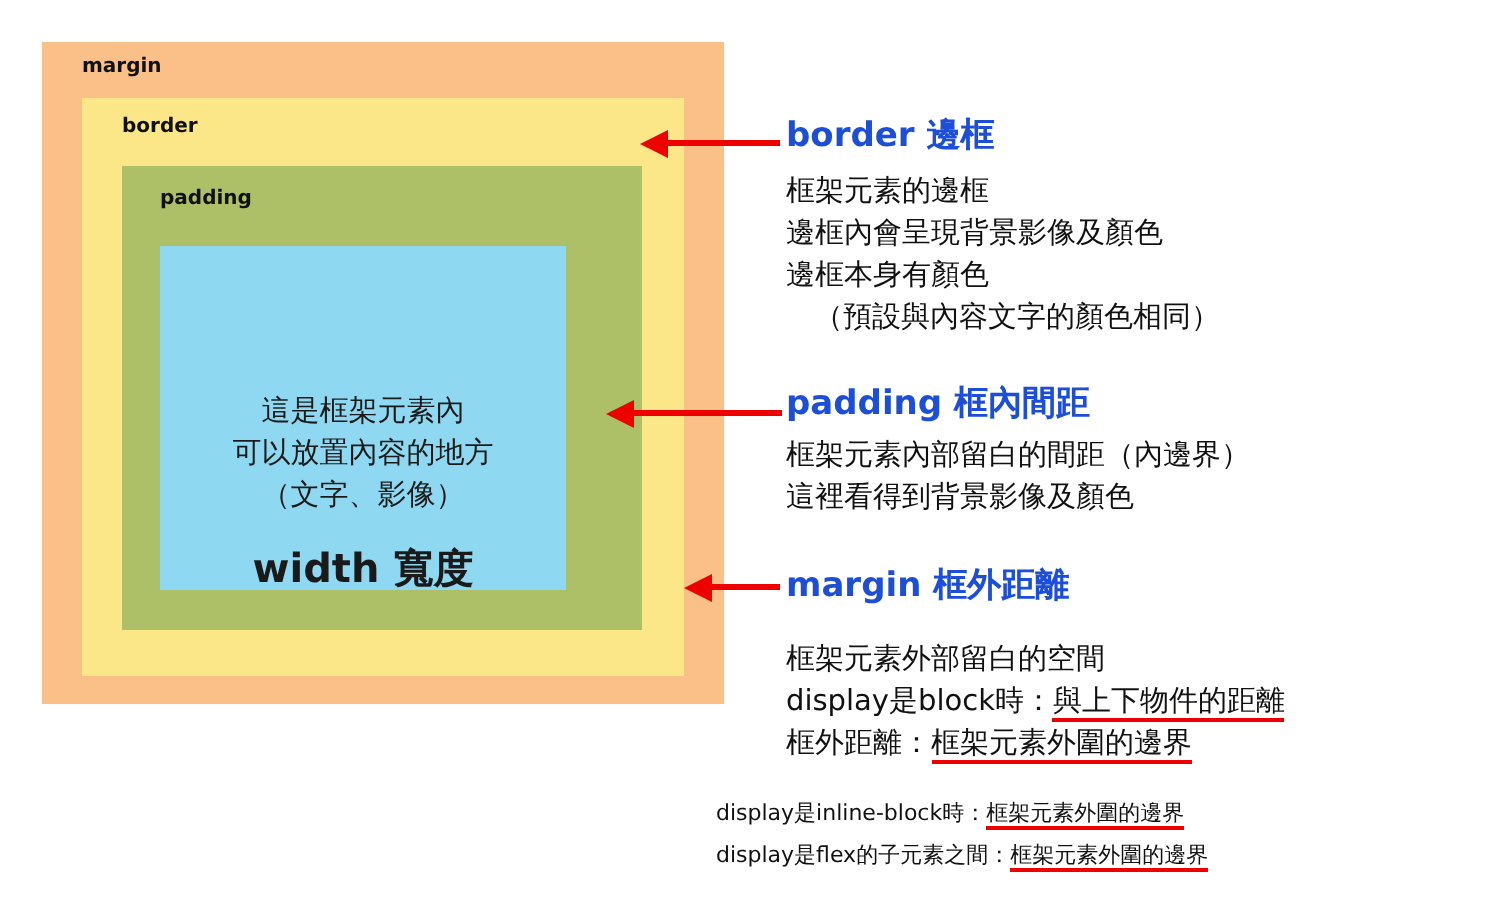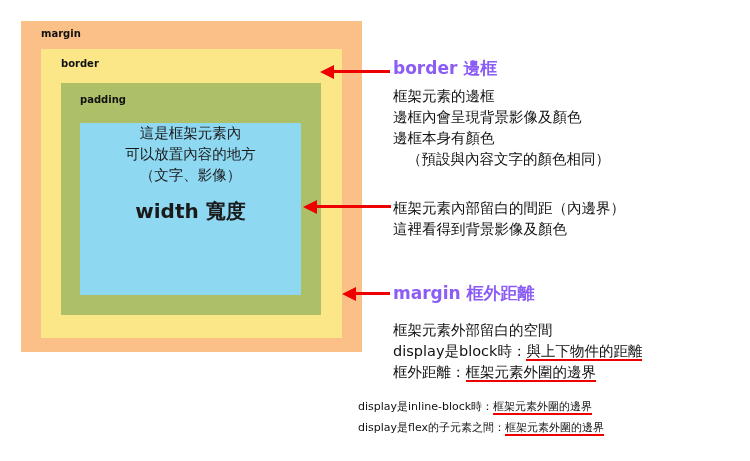--- a/index.html
+++ b/index.html
@@ -41,27 +41,27 @@
     background: #fbe788;
     padding: 34px 12px 23px 20px;
   }
   #padding-box {
     width: 260px;
     height: 232px;
     background: #adc067;
     padding: 40px 20px 20px 19px;
   }
   #content-box {
-    width: 221px;
+    width: 203px;
     height: 172px;
     background: #8ed8f2;
     display: flex;
     flex-direction: column;
     align-items: center;
-    justify-content: flex-start;
+    justify-content: flex-end;
   }
 
   .layer-label {
     position: absolute;
     font-weight: bold;
     font-size: 10px;
     line-height: 1;
     color: #111111;
   }
   #margin-label { left: 20px; top: 8px; }
@@ -113,21 +113,21 @@
   #arrow-padding .shaft { left: 12px; width: 76px; }
   #arrow-margin  { left: 342px; top: 286px; width: 48px; }
   #arrow-margin .shaft  { left: 12px; width: 36px; }
 
   
   .annot {
     position: absolute;
     left: 393px;
   }
   .annot-title {
-    color: #8b5cf6;
+    color: #1d4ed8;
     font-weight: bold;
     font-size: 17px;
     line-height: 20px;
     white-space: nowrap;
   }
   .annot-body {
     font-size: 14.5px;
     line-height: 21px;
     color: #111111;
     white-space: nowrap;
@@ -198,20 +198,21 @@
   <div class="annot-title">border 邊框</div>
   <div class="annot-body">
     <div>框架元素的邊框</div>
     <div>邊框內會呈現背景影像及顏色</div>
     <div>邊框本身有顏色</div>
     <div class="indent">（預設與內容文字的顏色相同）</div>
   </div>
 </div>
 
 <div id="annot-padding" class="annot">
+  <div class="annot-title">padding 框內間距</div>
   <div class="annot-body">
     <div>框架元素內部留白的間距（內邊界）</div>
     <div>這裡看得到背景影像及顏色</div>
   </div>
 </div>
 
 <div id="annot-margin" class="annot">
   <div class="annot-title">margin 框外距離</div>
   <div class="annot-body">
     <div>

